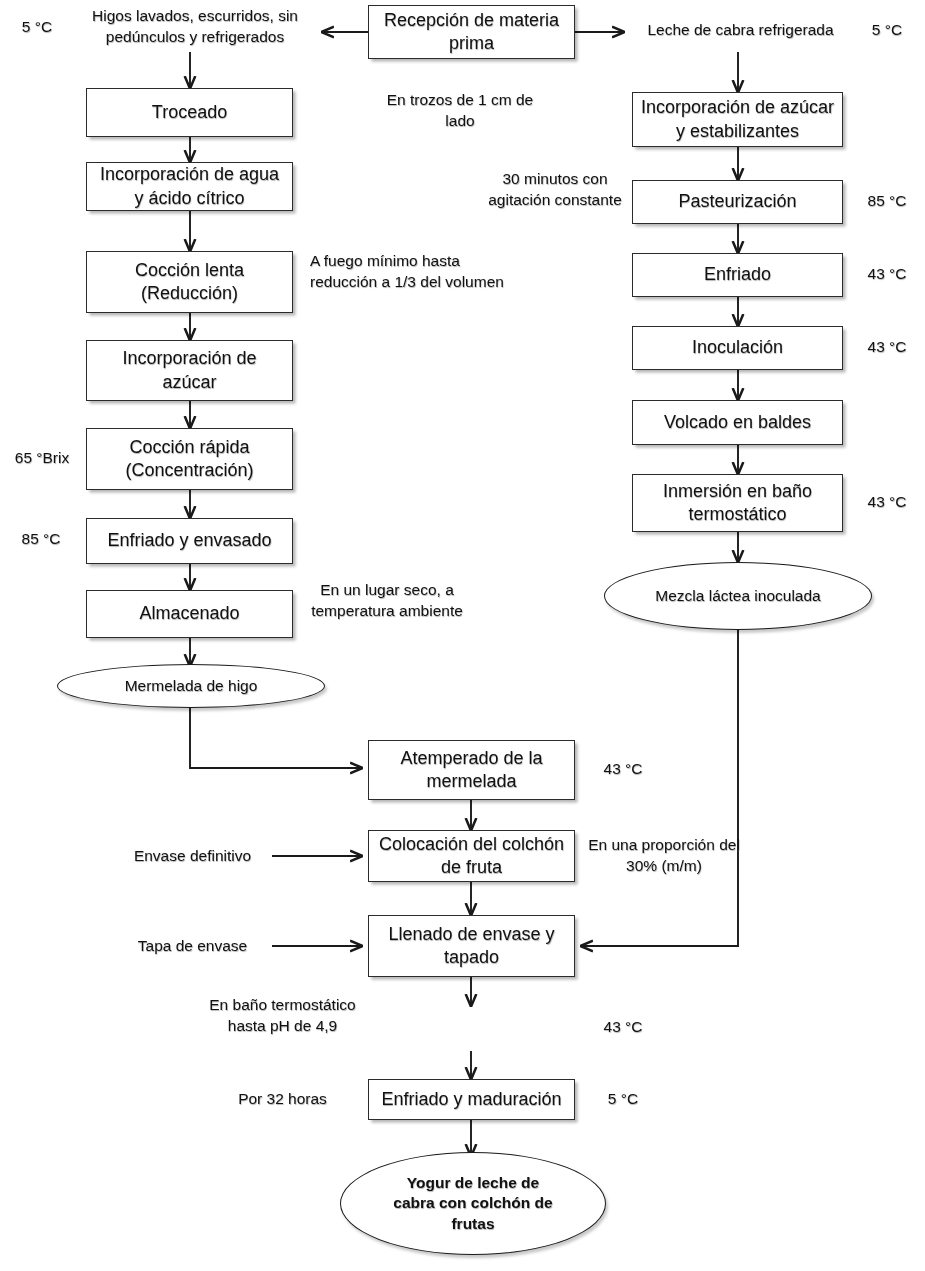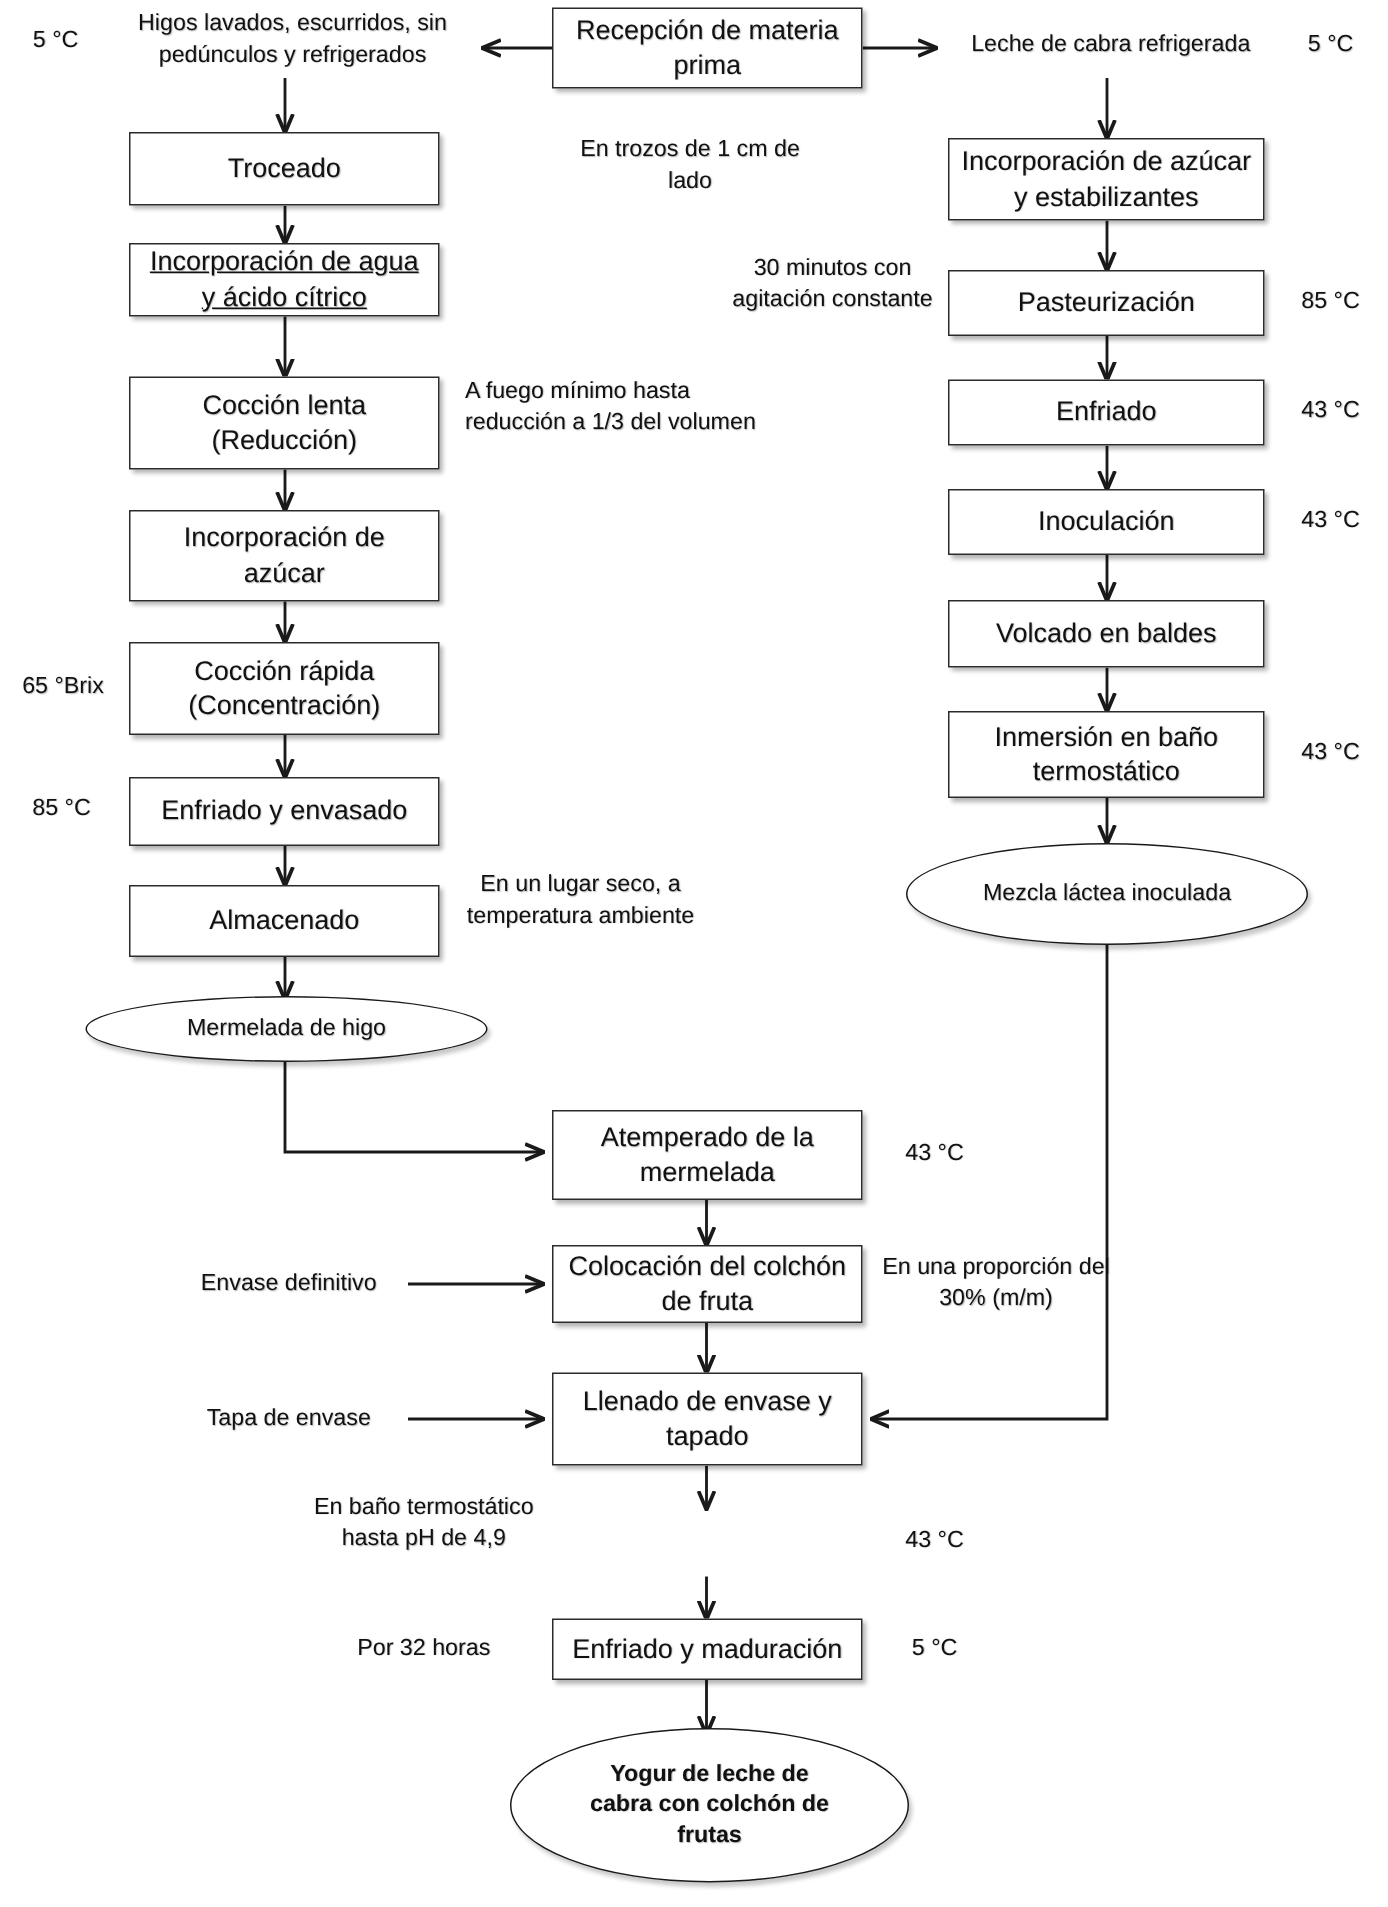--- a/index.html
+++ b/index.html
@@ -123,21 +123,21 @@
 
   <div class="note" style="left:70px;top:6px;width:250px;">Higos lavados, escurridos, sin pedúnculos y refrigerados</div>
   <div class="note" style="left:8px;top:17px;width:58px;">5 °C</div>
 
   <div class="note" style="left:628px;top:20px;width:225px;">Leche de cabra refrigerada</div>
   <div class="note" style="left:858px;top:20px;width:58px;">5 °C</div>
 
   <div class="node" style="left:86px;top:88px;width:207px;height:49px;">Troceado</div>
   <div class="note l" style="left:322px;top:90px;width:180px;text-align:center;margin-left:48px;">En trozos de 1 cm de lado</div>
 
-  <div class="node" style="left:86px;top:162px;width:207px;height:49px;text-decoration:underline;">Incorporación de agua y ácido cítrico</div>
+  <div class="node" style="left:86px;top:162px;width:207px;height:49px;">Incorporación de agua y ácido cítrico</div>
 
   <div class="node" style="left:86px;top:251px;width:207px;height:62px;">Cocción lenta (Reducción)</div>
   <div class="note l" style="left:310px;top:251px;width:200px;text-align:left;">A fuego mínimo hasta reducción a 1/3 del volumen</div>
 
   <div class="node" style="left:86px;top:340px;width:207px;height:61px;">Incorporación de azúcar</div>
 
   <div class="node" style="left:86px;top:428px;width:207px;height:62px;">Cocción rápida (Concentración)</div>
   <div class="note" style="left:2px;top:448px;width:80px;">65 °Brix</div>
 
   <div class="node" style="left:86px;top:518px;width:207px;height:46px;">Enfriado y envasado</div>

